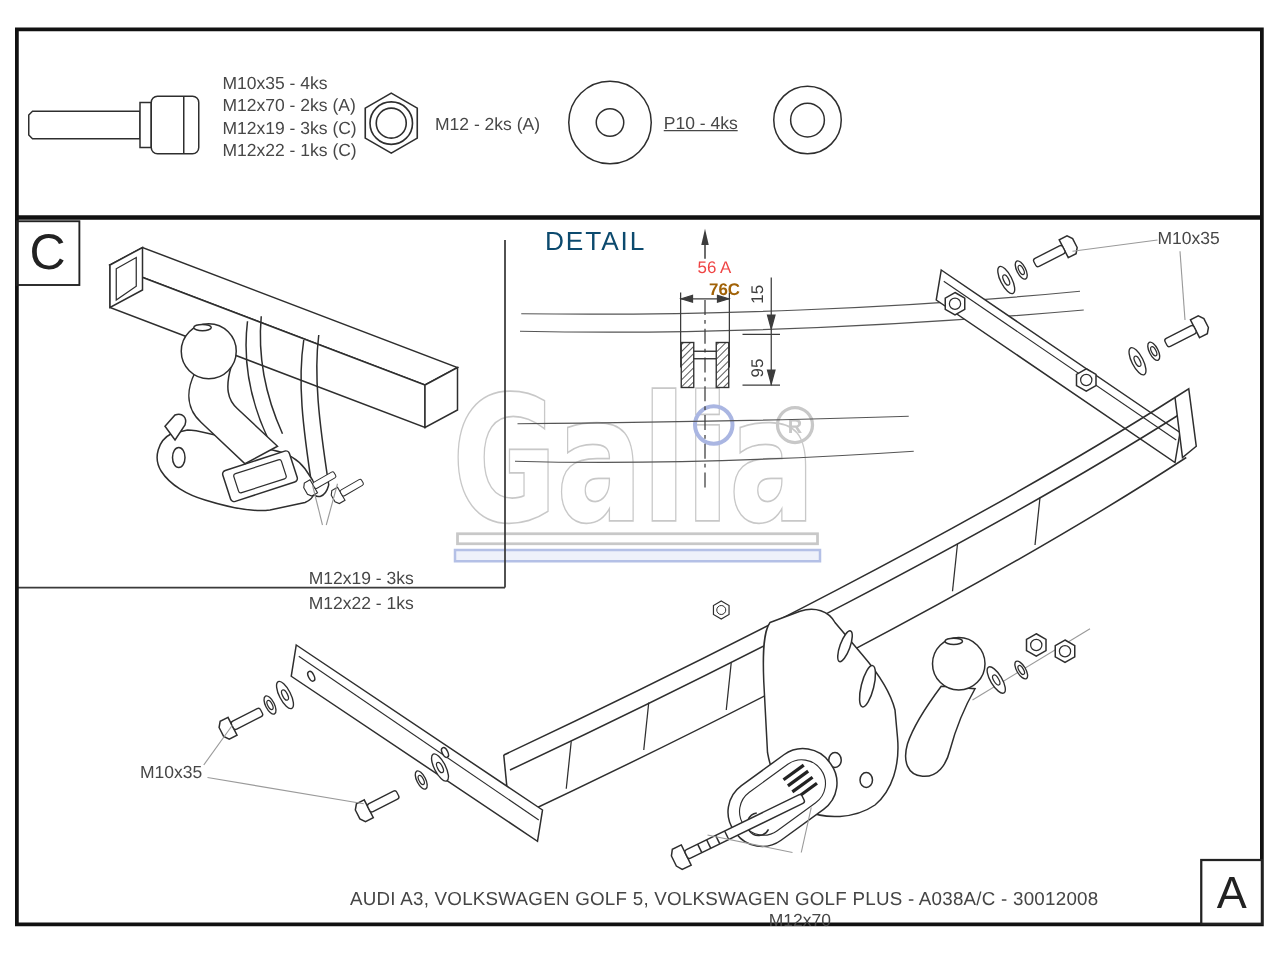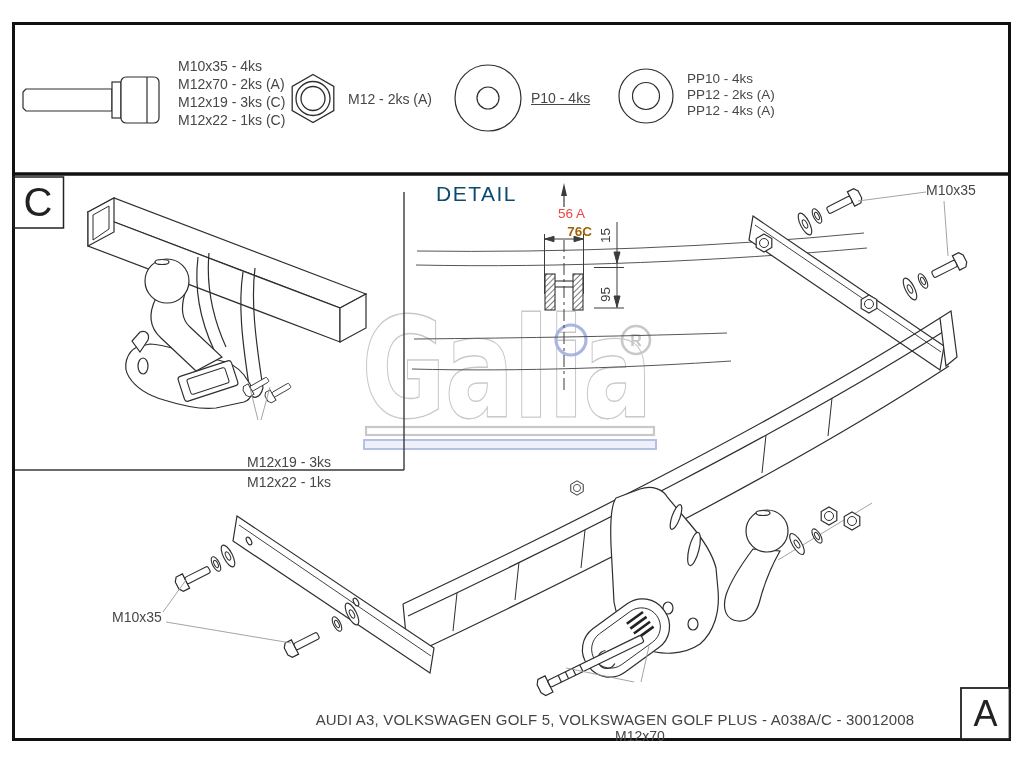--- a/index.html
+++ b/index.html
@@ -11,21 +11,21 @@
   .lbl-nut{left:348px;top:90px;}
   .lbl-flatwasher{left:531px;top:89px;text-decoration:underline;}
   .lbl-springwasher{left:687px;top:71px;font-size:13.5px;line-height:16px;}
   .lbl-detail-title{left:436px;top:185px;font-size:21px;letter-spacing:1.5px;color:#0c4a6e;}
   .lbl-dim56{left:558px;top:205px;width:56px;text-align:left;font-size:13.5px;color:#ef4444;}
   .lbl-dim76{left:536px;top:223px;width:56px;text-align:right;font-size:13.5px;color:#a16207;font-weight:bold;}
   .lbl-inset{left:247px;top:420px;font-size:14px;line-height:20px;margin-top:32px;}
   .lbl-m10-tr{left:926px;top:181px;}
   .lbl-m10-bl{left:112px;top:608px;}
   .lbl-m12x70{left:615px;top:683px;margin-top:44px;}
-  .lbl-footer{left:280px;top:711px;width:670px;text-align:center;font-size:15px;
+  .lbl-footer{left:280px;top:711px;width:670px;text-align:left;font-size:15px;
               letter-spacing:.2px;color:#454545;}
   .marker{position:absolute;display:flex;align-items:center;justify-content:center;
           color:#222;font-weight:400;}
   .marker-c{left:13px;top:177px;width:50px;height:51px;font-size:40px;}
   .marker-a{left:961px;top:688px;width:49px;height:51px;font-size:36px;}
 </style>
 </head>
 <body>
 
 <div class="sheet">
@@ -261,25 +261,20 @@
 </svg>
 
 <div class="lbl lbl-bolt">
   <div>M10x35 - 4ks</div>
   <div>M12x70 - 2ks (A)</div>
   <div>M12x19 - 3ks (C)</div>
   <div>M12x22 - 1ks (C)</div>
 </div>
 <div class="lbl lbl-nut">M12 - 2ks (A)</div>
 <div class="lbl lbl-flatwasher">P10 - 4ks</div>
-<div class="lbl lbl-springwasher">
-  <div>PP10 - 4ks</div>
-  <div>PP12 - 2ks (A)</div>
-  <div>PP12 - 4ks (A)</div>
-</div>
 
 <div class="lbl lbl-detail-title">DETAIL</div>
 <div class="lbl lbl-dim56">56 A</div>
 <div class="lbl lbl-dim76">76C</div>
 
 <div class="lbl lbl-inset">
   <div>M12x19 - 3ks</div>
   <div>M12x22 - 1ks</div>
 </div>
 <div class="lbl lbl-m10-tr">M10x35</div>

